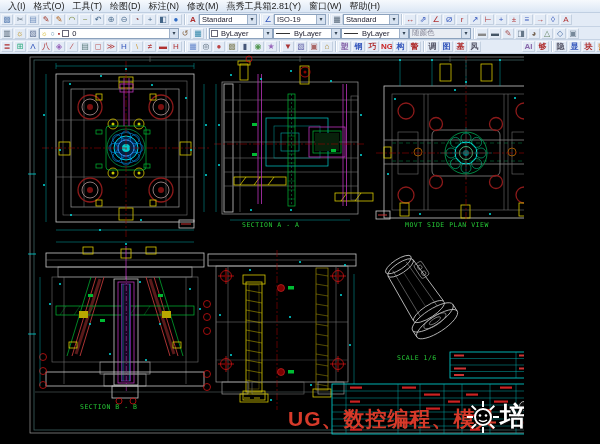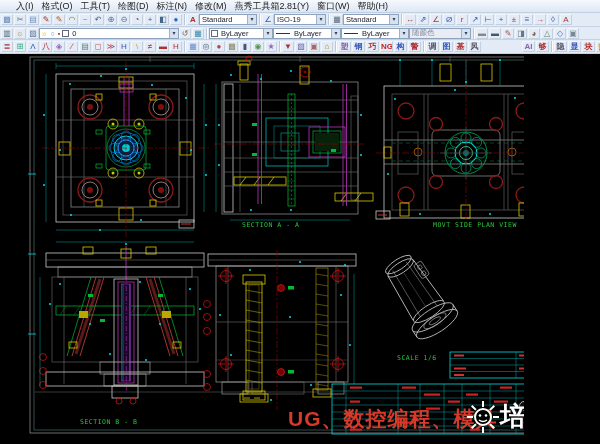--- a/index.html
+++ b/index.html
@@ -5,21 +5,21 @@
   * { margin:0; padding:0; box-sizing:border-box; }
   html,body { width:600px; height:444px; overflow:hidden; background:#000; }
   body { font-family:"Liberation Sans", sans-serif; }
   #app { width:600px; height:444px; position:relative; background:#000; }
 
   
   .menubar {
     height:13px; display:flex; align-items:center;
     background:linear-gradient(#f6f9fd,#dce7f5);
     border-bottom:1px solid #c0cfe2; font-size:9px; color:#222;
-    padding-left:12px; overflow:hidden; white-space:nowrap;
+    padding-left:4px; overflow:hidden; white-space:nowrap;
   }
   .menu-item { padding:0 4px; line-height:12px; }
   .tb { display:flex; align-items:center; background:#e3ebf6; border-bottom:1px solid #c6d3e4;
         padding:0 1px; overflow:hidden; white-space:nowrap; }
   .tb1 { height:14px; } .tb2 { height:13px; } .tb3 { height:14px; }
   .tb-group { display:flex; align-items:center; gap:1px; }
   .icon { width:12px; height:11px; font-size:8px; line-height:10px; text-align:center;
           border:1px solid rgba(255,255,255,.55); border-right-color:#c3d0e0; border-bottom-color:#c3d0e0;
           border-radius:1px; overflow:hidden; flex:0 0 auto; }
   .charbtn { width:13px; height:11px; font-size:8px; font-weight:bold; line-height:10px; text-align:center;
@@ -713,22 +713,22 @@
           <rect x="350" y="374.5" width="12" height="2.2" fill="#cc2222"></rect>
         <rect x="470" y="374.5" width="10" height="2.2" fill="#cc2222"></rect>
         <circle cx="524" cy="352" r="4.5" stroke="#dddddd" fill="#111111" stroke-width=".8"></circle>
         <line x1="531" y1="349" x2="540" y2="349" stroke="#cccccc" stroke-width=".8"></line>
         <line x1="531" y1="353" x2="540" y2="353" stroke="#cccccc" stroke-width=".8"></line>
         <line x1="531" y1="357" x2="538" y2="357" stroke="#cccccc" stroke-width=".8"></line>
       </g>
     </svg>
 
     <div class="vlabel" style="left:242px; top:167px;">SECTION A - A</div>
-    <div class="vlabel" style="left:405px; top:167px;margin-left:28px;">MOVT SIDE PLAN VIEW</div>
-    <div class="vlabel" style="left:80px; top:349px;margin-top:15px;">SECTION B - B</div>
+    <div class="vlabel" style="left:405px; top:167px;">MOVT SIDE PLAN VIEW</div>
+    <div class="vlabel" style="left:80px; top:349px;">SECTION B - B</div>
     <div class="vlabel" style="left:397px; top:300px;">SCALE 1/6</div>
 
     <div class="wm-red">UG、数控编程、模具</div>
     <div class="wm-brand">
       <svg width="34" height="34" viewBox="0 0 34 34" style="flex:0 0 auto">
         <g stroke="#fff" stroke-width="2" fill="none">
           <line x1="17" y1="1" x2="17" y2="7"></line>
             <line x1="17" y1="27" x2="17" y2="33"></line>
           <line x1="1" y1="17" x2="7" y2="17"></line>
             <line x1="27" y1="17" x2="33" y2="17"></line>

